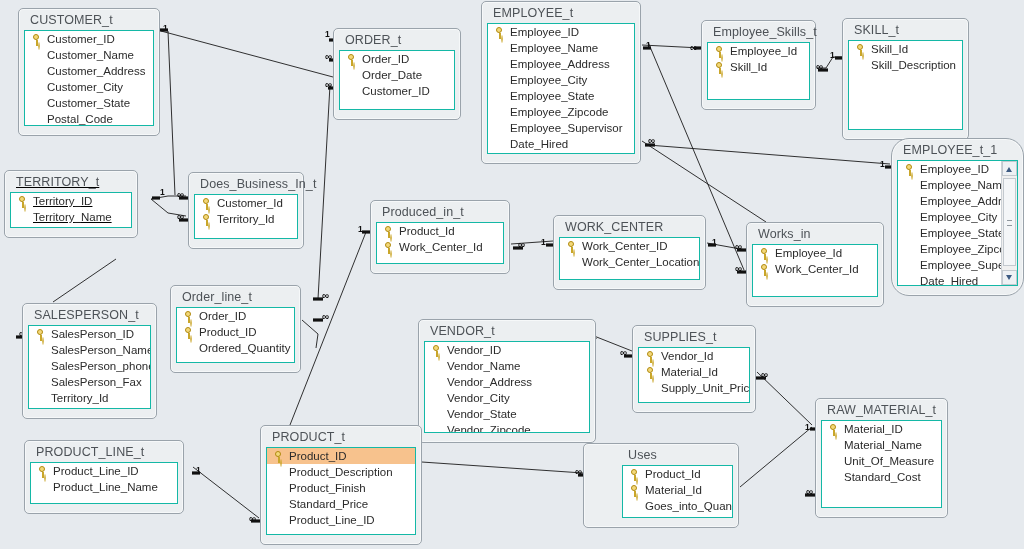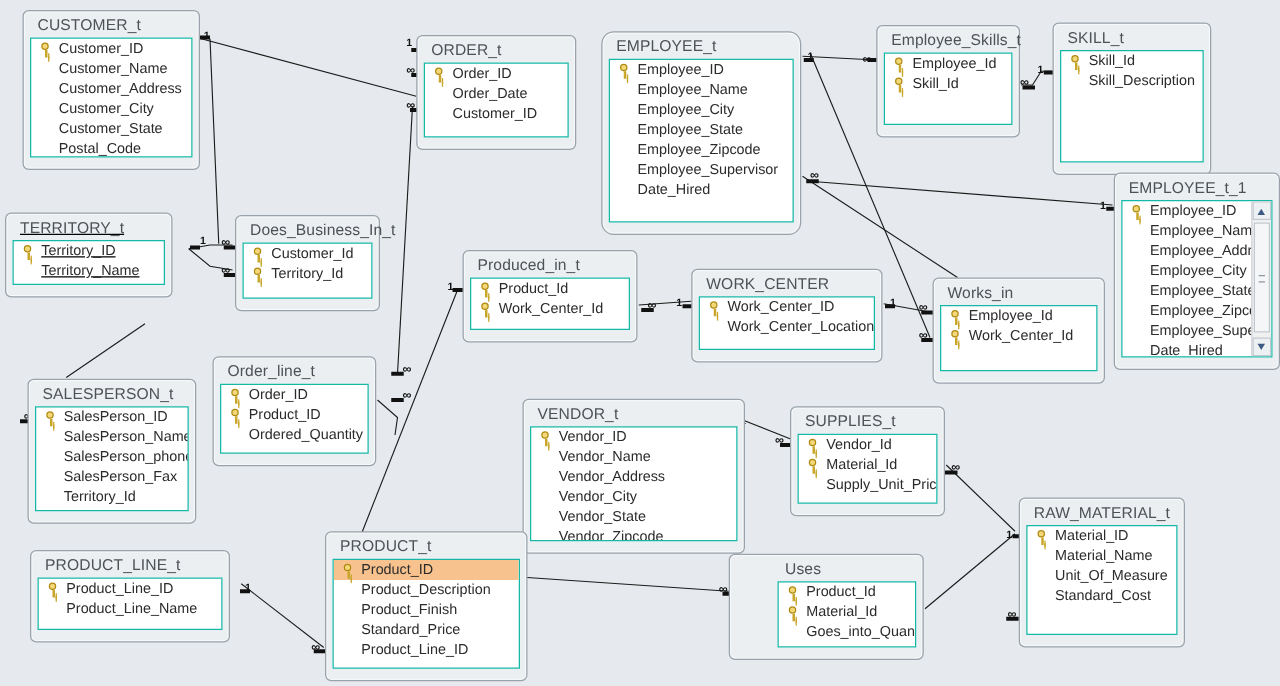--- a/index.html
+++ b/index.html
@@ -304,32 +304,36 @@
           <div class="fld">
             <span class="keycell"></span>
             <span class="fname">Order_Date</span>
           </div>
           <div class="fld">
             <span class="keycell"></span>
             <span class="fname">Customer_ID</span>
           </div>
         </div>
       </div>
-      <div class="tbl" style="left: 481px; top: 25px; width: 160px; height: 163px; border-radius: 10px;">
+      <div class="tbl" style="left: 481px; top: 1px; width: 160px; height: 163px;">
         <div class="tbl-title">EMPLOYEE_t</div>
         <div class="fieldlist">
           <div class="fld">
             <span class="keycell">
               <span class="key"></span>
             </span>
             <span class="fname">Employee_ID</span>
           </div>
           <div class="fld">
             <span class="keycell"></span>
             <span class="fname">Employee_Name</span>
+          </div>
+          <div class="fld">
+            <span class="keycell"></span>
+            <span class="fname">Employee_Address</span>
           </div>
           <div class="fld">
             <span class="keycell"></span>
             <span class="fname">Employee_City</span>
           </div>
           <div class="fld">
             <span class="keycell"></span>
             <span class="fname">Employee_State</span>
           </div>
           <div class="fld">
@@ -371,21 +375,21 @@
               <span class="key"></span>
             </span>
             <span class="fname">Skill_Id</span>
           </div>
           <div class="fld">
             <span class="keycell"></span>
             <span class="fname">Skill_Description</span>
           </div>
         </div>
       </div>
-      <div class="tbl" style="left: 891px; top: 138px; width: 133px; height: 158px;">
+      <div class="tbl" style="left: 891px; top: 138px; width: 133px; height: 158px; border-radius: 18px;">
         <div class="tbl-title">EMPLOYEE_t_1</div>
         <div class="fieldlist">
           <div class="fld">
             <span class="keycell">
               <span class="key"></span>
             </span>
             <span class="fname">Employee_ID</span>
           </div>
           <div class="fld">
             <span class="keycell"></span>

